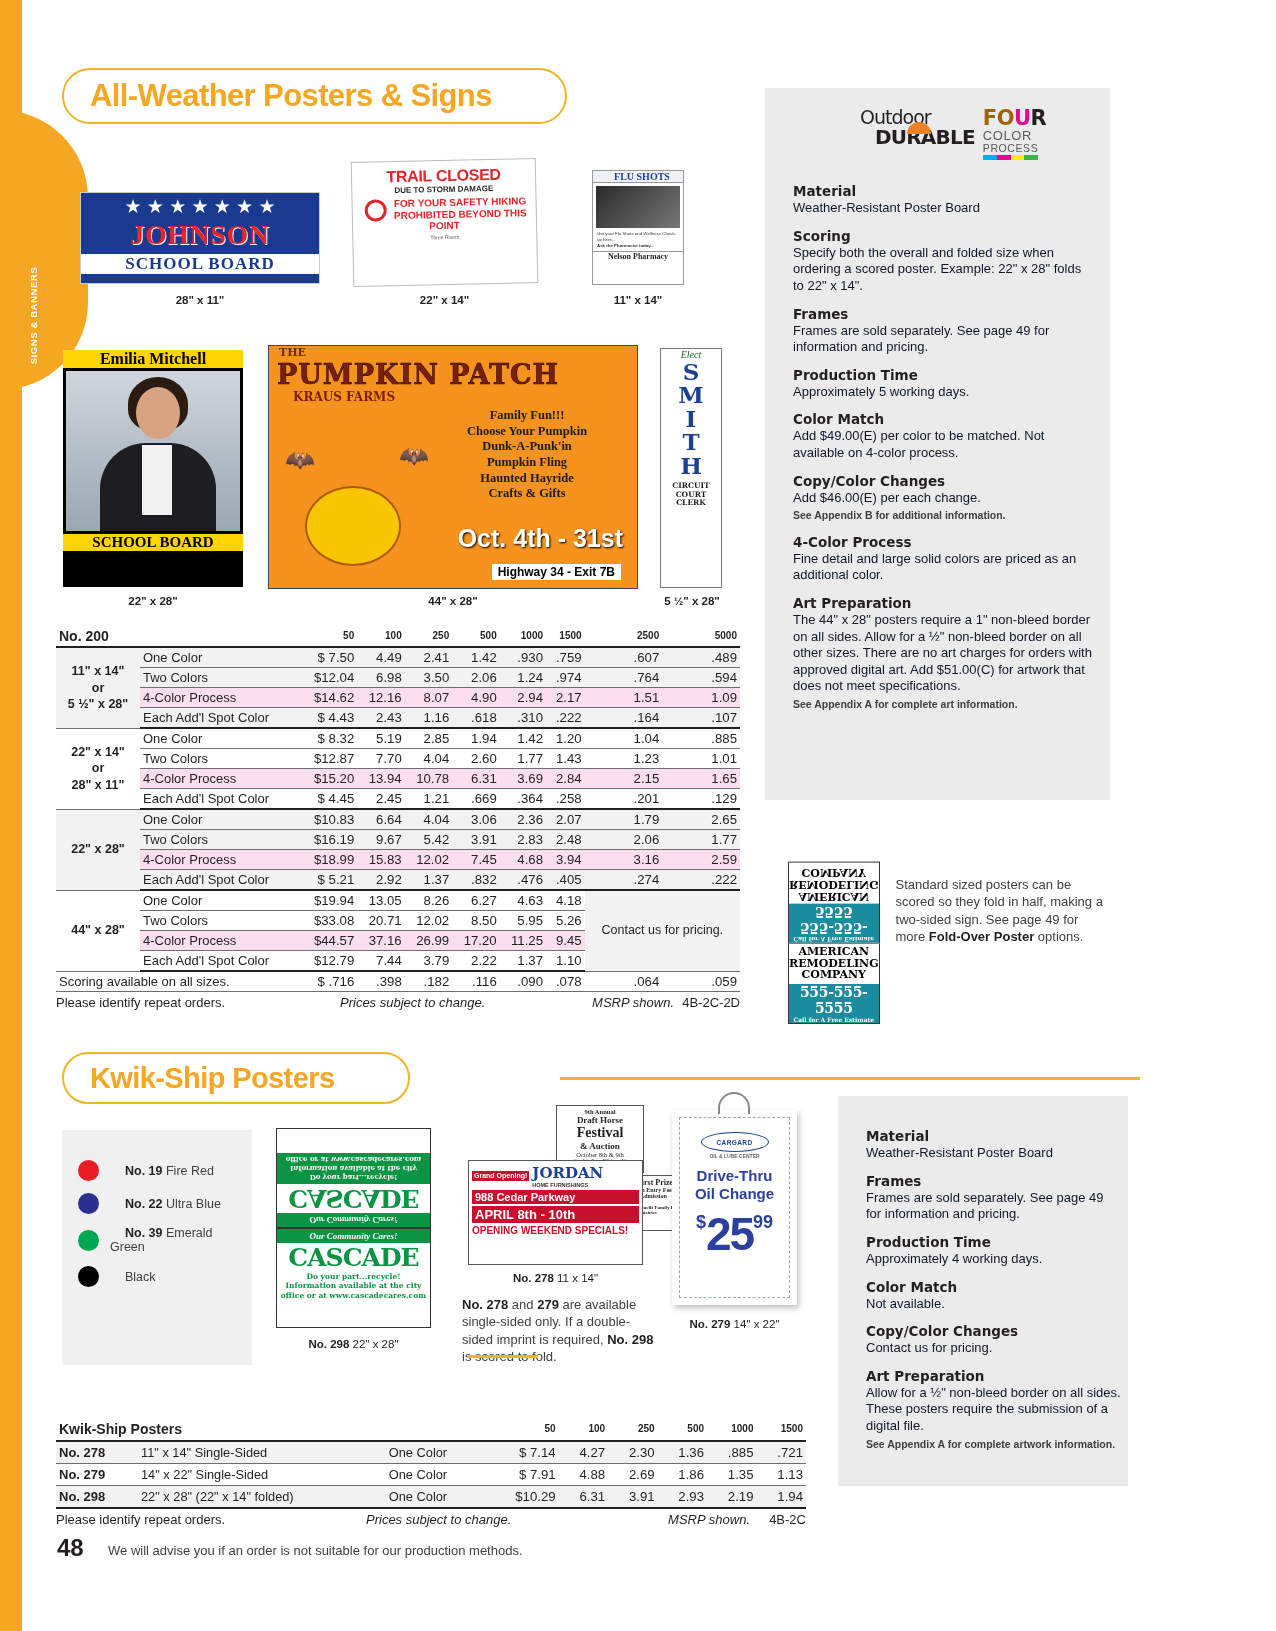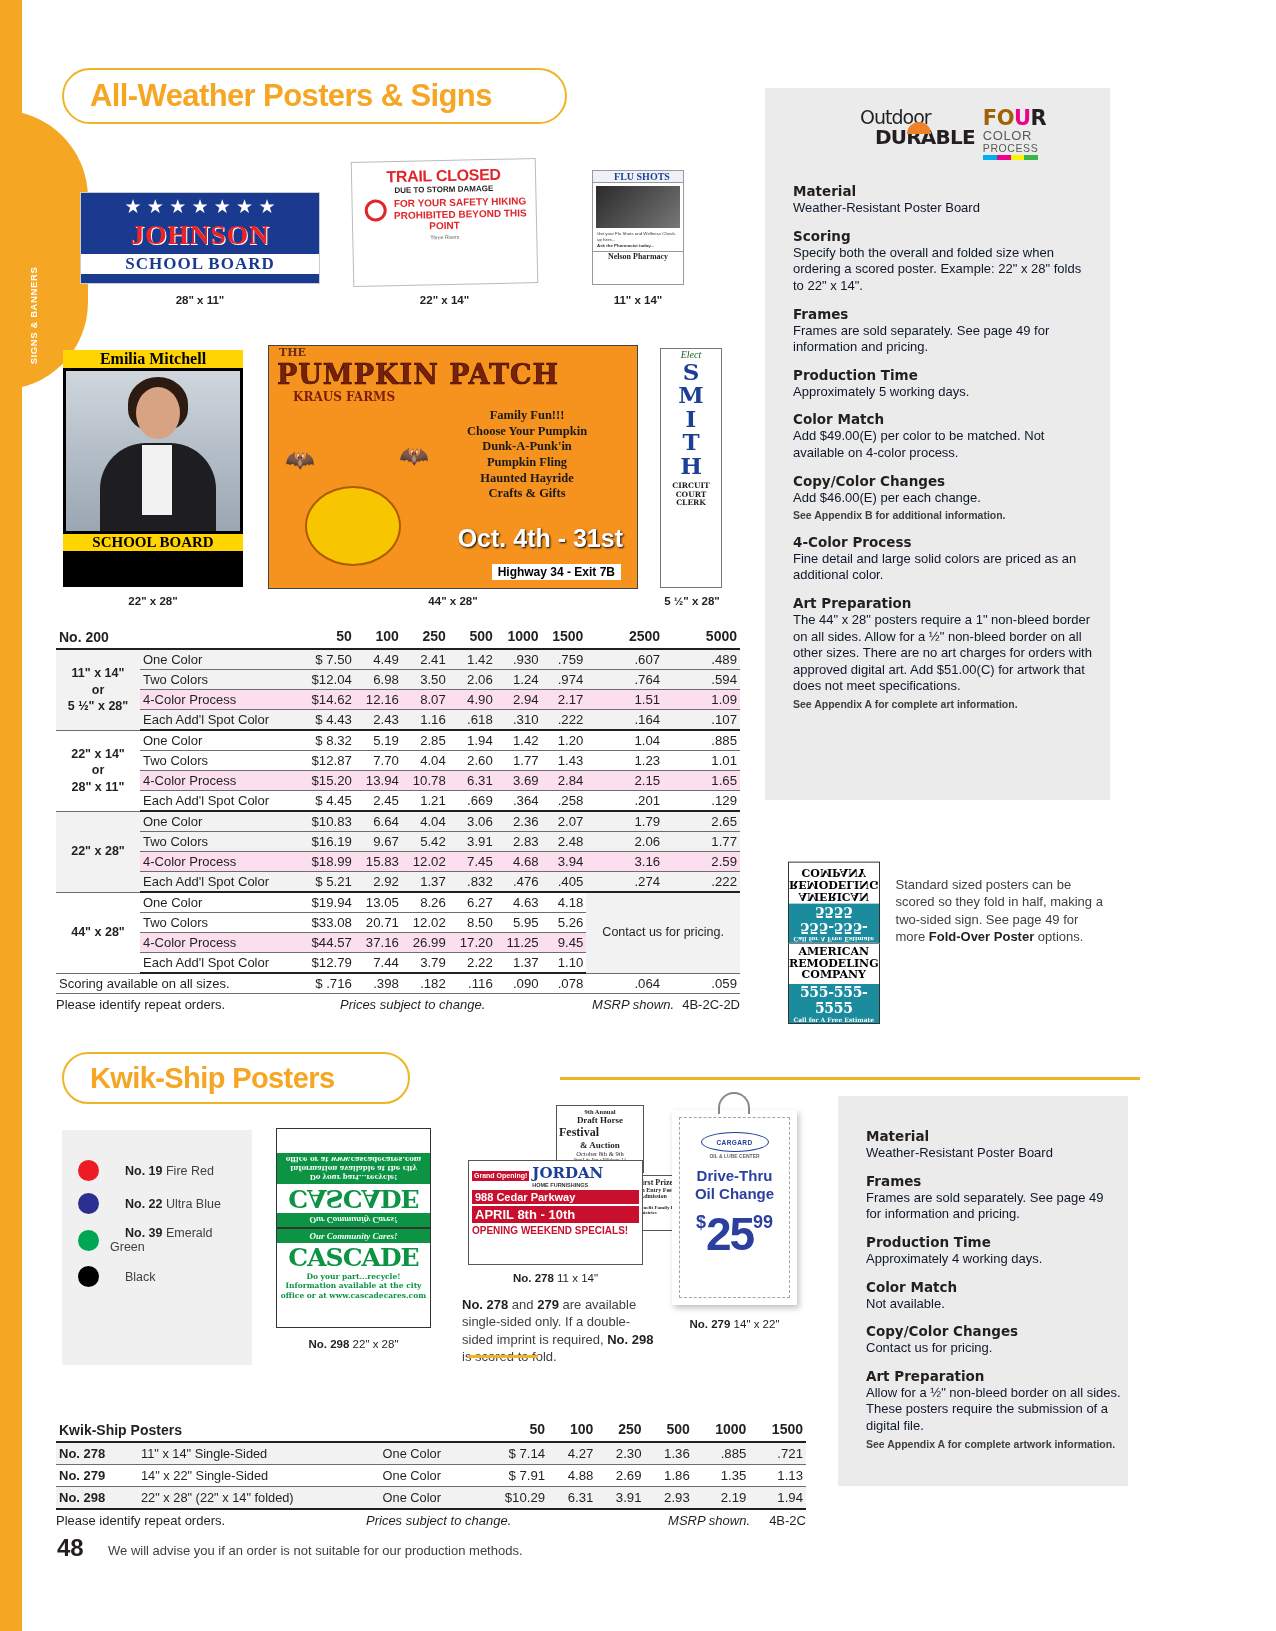--- a/index.html
+++ b/index.html
@@ -106,21 +106,21 @@
   
   #smith { left:660px; top:348px; width:62px; height:240px; background:#fff; border:1px solid #777; text-align:center; }
   #smith .el { color:#1a5c2a; font-size:10px; font-style:italic; font-family:"Liberation Serif", serif; }
   #smith .let { color:#1b3f94; font-size:23px; font-weight:bold; line-height:1.02; font-family:"DejaVu Serif", serif; }
   #smith .ft { font-size:7.5px; font-weight:bold; line-height:1.1; margin-top:5px; font-family:"DejaVu Serif", serif;}
 
   
   #table-200 { position:absolute; left:56px; top:626px; width:684px; font-size:13.2px; }
   #table-200 table { border-collapse:collapse; width:100%; }
   #table-200 th, #table-200 td { padding:2px 3px; }
-  .hdr-num { font-weight:bold; text-align:right; font-size:14px; padding-bottom:4px !important; }
+  .hdr-num { font-weight:bold; text-align:right; font-size:10px; padding-bottom:4px !important; }
   .hdr-no  { font-weight:bold; font-size:14px; text-align:left; }
   .sizecell { font-weight:bold; font-size:12.5px; text-align:center; width:84px; vertical-align:middle; line-height:1.3;}
   .rowlabel { font-size:13px; text-align:left; white-space:nowrap; }
   .num { text-align:right; font-variant-numeric:tabular-nums; white-space:nowrap; }
   .pink td { background:#fbdfee; }
   .grp-alt td { background:#f2f2f2; }
   .grp-alt td.pinkcell { background:#fbdfee; }
   .rule-thick td { border-bottom:2.2px solid #231f20; }
   .rule-thin td { border-bottom:0.8px solid #6d6d6d; }
   .rule-top-thick td { border-top:2.2px solid #231f20; }
@@ -608,21 +608,21 @@
   </div>
 </div>
 <div class="cap" style="left:276px;top:1338px;width:155px;">
   <span>No. 298</span>
   <span style="font-weight:normal">22" x 28"</span>
 </div>
 
 <div id="horse">
   <div style="text-align:center;font-weight:bold">9th Annual</div>
   <div style="text-align:center;font-weight:bold;font-size:9px">Draft Horse</div>
-  <div style="font-weight:bold;font-size:12px">Festival</div>
+  <div style="text-align:center;font-weight:bold;font-size:14px">Festival</div>
   <div style="text-align:center;font-weight:bold;font-size:9px">&amp; Auction</div>
   <div style="text-align:center">October 8th &amp; 9th</div>
   <div style="text-align:center;font-size:4.5px">Start Life Fair - Hillsboro, IA</div>
 </div>
 <div id="prize">
   <div style="font-weight:bold;font-size:8px">$500 First Prize</div>
   <div style="font-weight:bold">$50 Team Entry Fee</div>
   <div style="font-weight:bold">$2.00 Admission</div>
   <div style="font-weight:bold;font-size:5px;margin-top:6px">Proceeds to benefit Family Life Ministries</div>
 </div>

